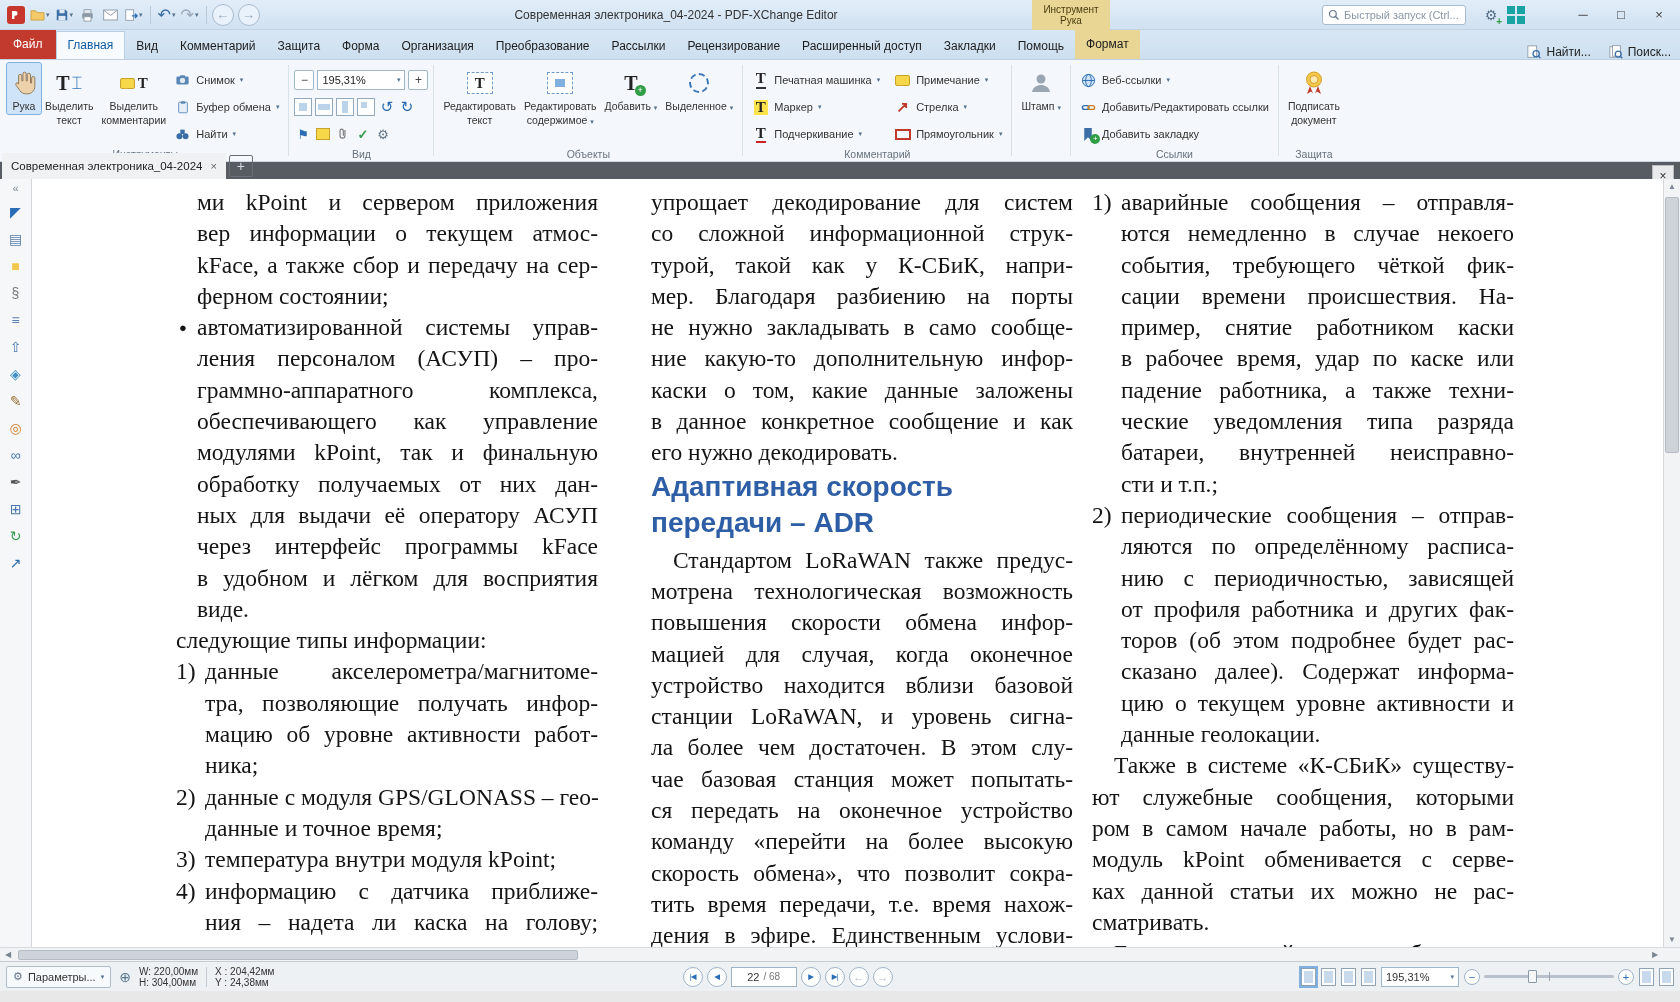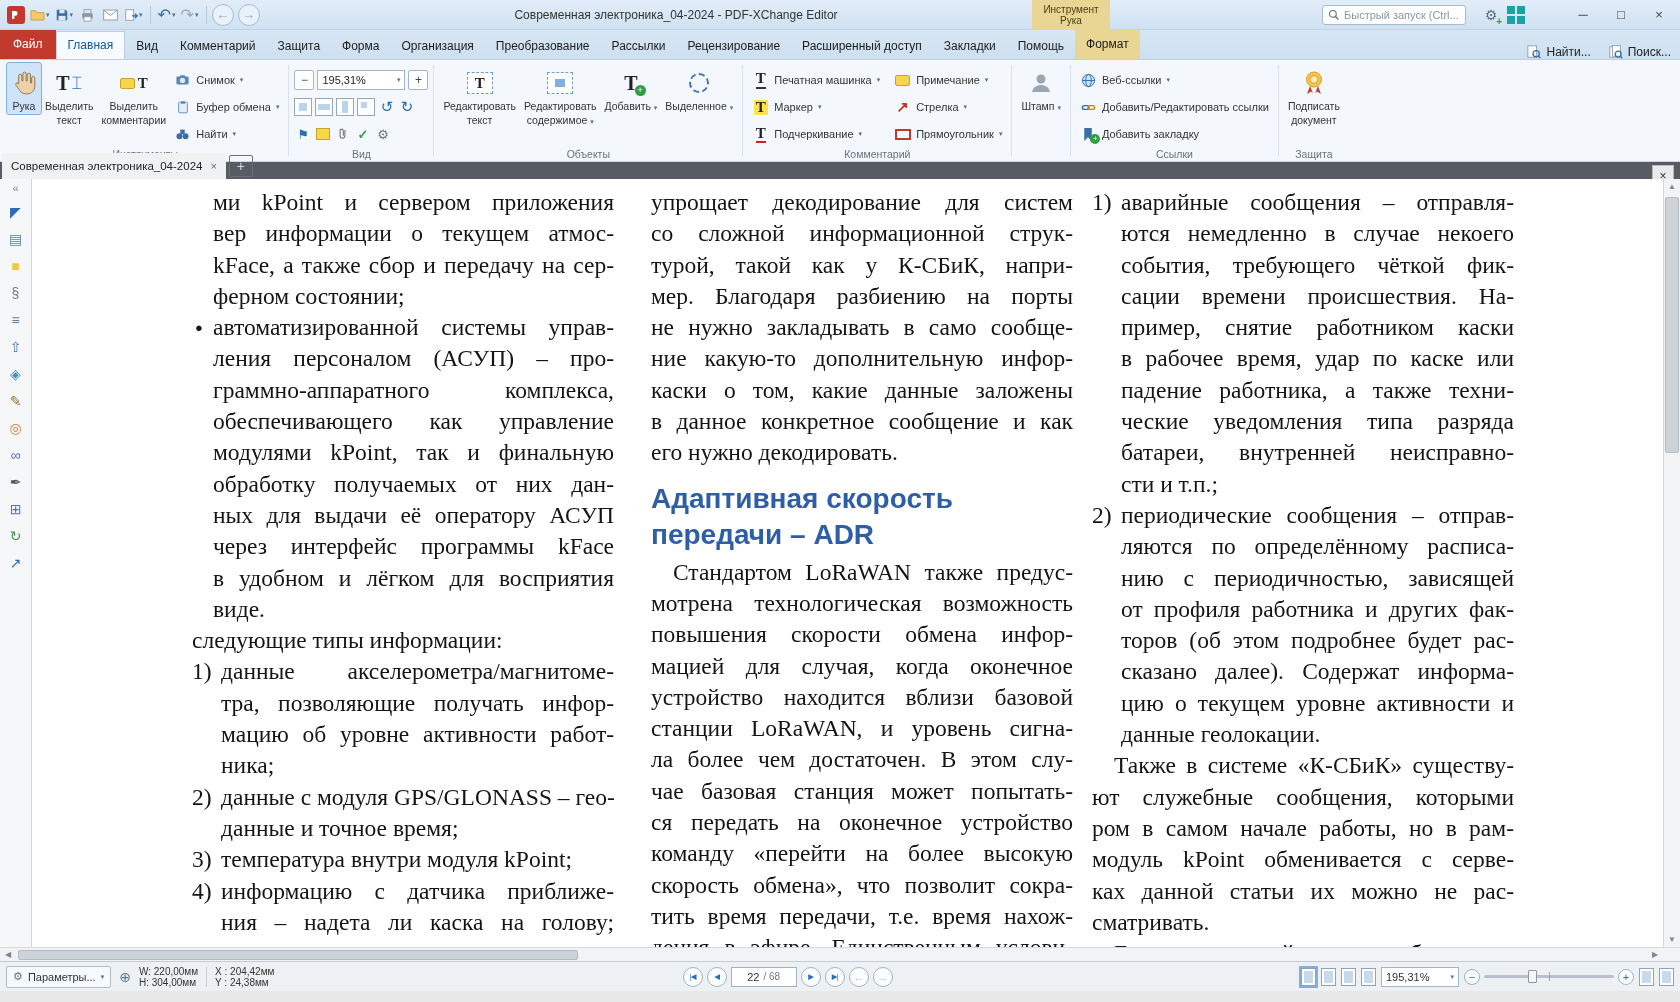--- a/index.html
+++ b/index.html
@@ -83,30 +83,30 @@
 .tabclose { position:absolute; right:6px; top:3px; width:22px; height:22px; background:#e8eaec; border:1px solid #b9bcc0; display:flex; align-items:center; justify-content:center; color:#333; }
 
 
 .main { display:flex; height:768px; }
 .rail { width:32px; background:#f6f7f8; border-right:1px solid #d4d7da; display:flex; flex-direction:column; align-items:center; padding-top:2px; }
 .railtop { height:16px; color:#7a8696; font-size:11px; line-height:14px; }
 .railbtn { width:24px; height:25px; display:flex; align-items:center; justify-content:center; font-size:14px; margin-top:2px; }
 .doc { flex:1; position:relative; background:#fff; overflow:hidden; }
 .page { position:absolute; inset:0; background:#fff; }
 .col { position:absolute; top:8px; width:422px; }
-.col-1 { left:160px; } .col-2 { left:619px; } .col-3 { left:1060px; }
+.col-1 { left:144px; } .col-2 { left:619px; } .col-3 { left:1060px; }
 .tl { position:relative; height:31.3px; line-height:31.3px; font-family:"Liberation Serif",serif; font-size:23.5px; color:#141414; white-space:nowrap; text-align:left; }
 .tl.j  { text-align:justify; text-align-last:justify; }
 .tl.jp { text-align:justify; text-align-last:justify; padding-left:22px; }
 .tl.jb { text-align:justify; text-align-last:justify; padding-left:21px; }
 .tl.jn { text-align:justify; text-align-last:justify; padding-left:29px; }
 .tl.lb { padding-left:21px; }
 .tl.ln { padding-left:29px; }
 .tl.h1, .tl.h2 { font-family:"Liberation Sans",sans-serif; font-weight:700; font-size:28px; height:36px; line-height:36px; white-space:nowrap; }
-.tl.h1 { margin-top:12px; }
+.tl.h1 { }
 .tl.h2 { margin-bottom:4px; }
 .mk { position:absolute; left:0; top:0; }
 .mk-b { font-size:13px; left:3px; }
 
 
 .vscroll { width:17px; background:#f1f3f5; border-left:1px solid #d4d7da; position:relative; }
 .vs-up, .vs-dn { position:absolute; left:0; width:16px; height:15px; text-align:center; font-size:8px; color:#7b8694; line-height:15px; }
 .vs-up { top:0; } .vs-dn { bottom:0; }
 .vthumb { position:absolute; left:1px; top:18px; width:14px; height:256px; background:#cdd3d9; border:1px solid #b3bcc5; border-radius:2px; }
 .hscroll { height:14px; background:#f1f3f5; border-top:1px solid #d8dbde; display:flex; align-items:center; position:relative; }

